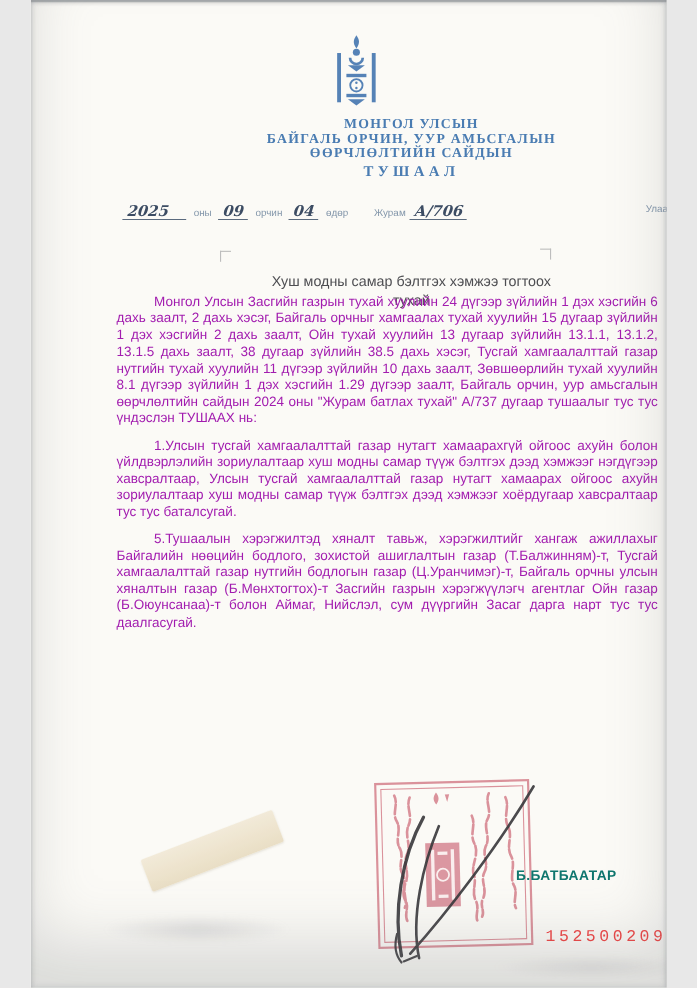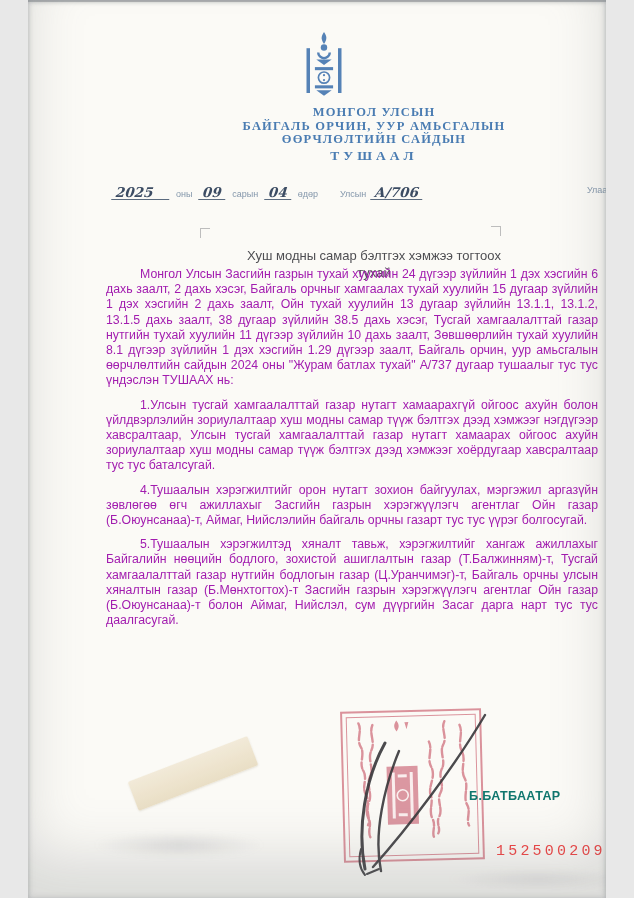--- a/index.html
+++ b/index.html
@@ -111,41 +111,40 @@
     <div class="org-line">БАЙГАЛЬ ОРЧИН, УУР АМЬСГАЛЫН</div>
     <div class="org-line">ӨӨРЧЛӨЛТИЙН САЙДЫН</div>
     <div class="doc-type">ТУШААЛ</div>
   </div>
 
   <div class="dateline">
     <div class="date-left">
       <span class="hw year">2025</span>
       <span class="pr">оны</span>
       <span class="hw">09</span>
-      <span class="pr">сарын</span>
+      <span class="pr">орчин</span>
       <span class="hw">04</span>
       <span class="pr">өдөр</span>
     </div>
     <div class="date-mid">
-      <span class="pr">Улсын</span>
+      <span class="pr">Журам</span>
       <span class="hw">А/706</span>
     </div>
     <div class="date-right pr">Улаанбаатар хот</div>
   </div>
 
   <div class="corner cl"></div>
   <div class="corner cr"></div>
   <div class="title">
     <div class="title-inner">Хуш модны самар бэлтгэх хэмжээ тогтоох тухай</div>
   </div>
 
   <div class="body">
     <p>Монгол Улсын Засгийн газрын тухай хуулийн 24 дүгээр зүйлийн 1 дэх хэсгийн 6 дахь заалт, 2 дахь хэсэг, Байгаль орчныг хамгаалах тухай хуулийн 15 дугаар зүйлийн 1 дэх хэсгийн 2 дахь заалт, Ойн тухай хуулийн 13 дугаар зүйлийн 13.1.1, 13.1.2, 13.1.5 дахь заалт, 38 дугаар зүйлийн 38.5 дахь хэсэг, Тусгай хамгаалалттай газар нутгийн тухай хуулийн 11 дүгээр зүйлийн 10 дахь заалт, Зөвшөөрлийн тухай хуулийн 8.1 дүгээр зүйлийн 1 дэх хэсгийн 1.29 дүгээр заалт, Байгаль орчин, уур амьсгалын өөрчлөлтийн сайдын 2024 оны "Журам батлах тухай" А/737 дугаар тушаалыг тус тус үндэслэн ТУШААХ нь:</p>
     <p>1.Улсын тусгай хамгаалалттай газар нутагт хамаарахгүй ойгоос ахуйн болон үйлдвэрлэлийн зориулалтаар хуш модны самар түүж бэлтгэх дээд хэмжээг нэгдүгээр хавсралтаар, Улсын тусгай хамгаалалттай газар нутагт хамаарах ойгоос ахуйн зориулалтаар хуш модны самар түүж бэлтгэх дээд хэмжээг хоёрдугаар хавсралтаар тус тус баталсугай.</p>
-    <p>4.Тушаалын хэрэгжилтийг орон нутагт зохион байгуулах, мэргэжил аргазүйн зөвлөгөө өгч ажиллахыг Засгийн газрын хэрэгжүүлэгч агентлаг Ойн газар (Б.Оюунсанаа)-т, Аймаг, Нийслэлийн байгаль орчны газарт тус тус үүрэг болгосугай.</p>
     <p>5.Тушаалын хэрэгжилтэд хяналт тавьж, хэрэгжилтийг хангаж ажиллахыг Байгалийн нөөцийн бодлого, зохистой ашиглалтын газар (Т.Балжинням)-т, Тусгай хамгаалалттай газар нутгийн бодлогын газар (Ц.Уранчимэг)-т, Байгаль орчны улсын хяналтын газар (Б.Мөнхтогтох)-т Засгийн газрын хэрэгжүүлэгч агентлаг Ойн газар (Б.Оюунсанаа)-т болон Аймаг, Нийслэл, сум дүүргийн Засаг дарга нарт тус тус даалгасугай.</p>
   </div>
 
   <div class="tape"></div>
 
   <svg class="stamp" width="145" height="155" viewBox="0 0 145 155">
     <g stroke="#c75364" fill="none" stroke-width="2">
       <rect x="3" y="3" width="139" height="149"></rect>
       <rect x="8" y="8" width="129" height="139" stroke-width="1"></rect>
     </g>

